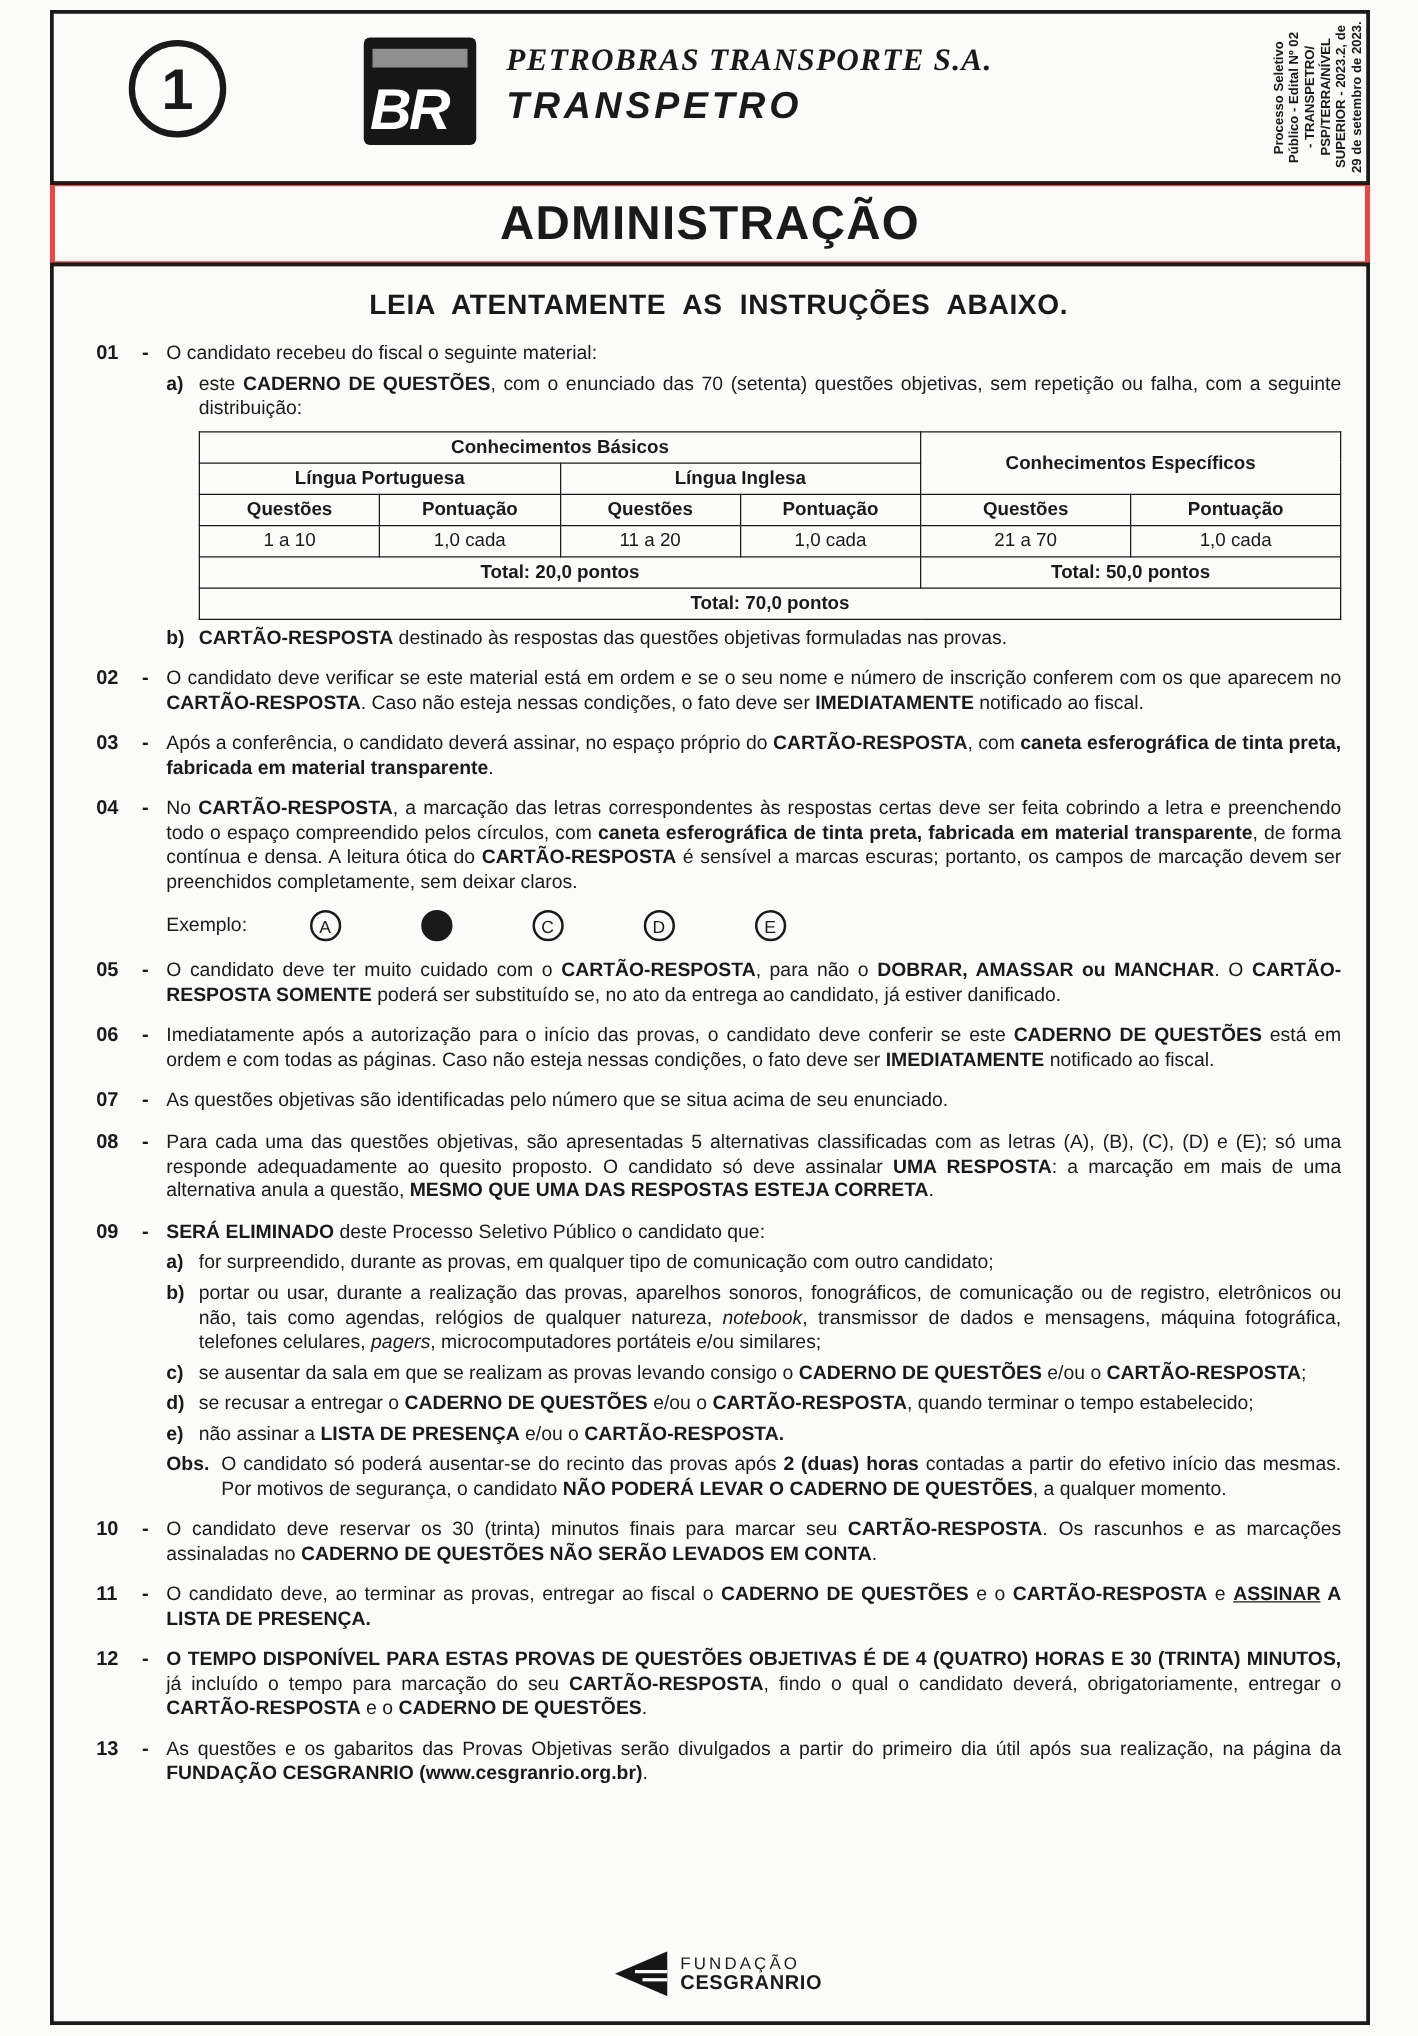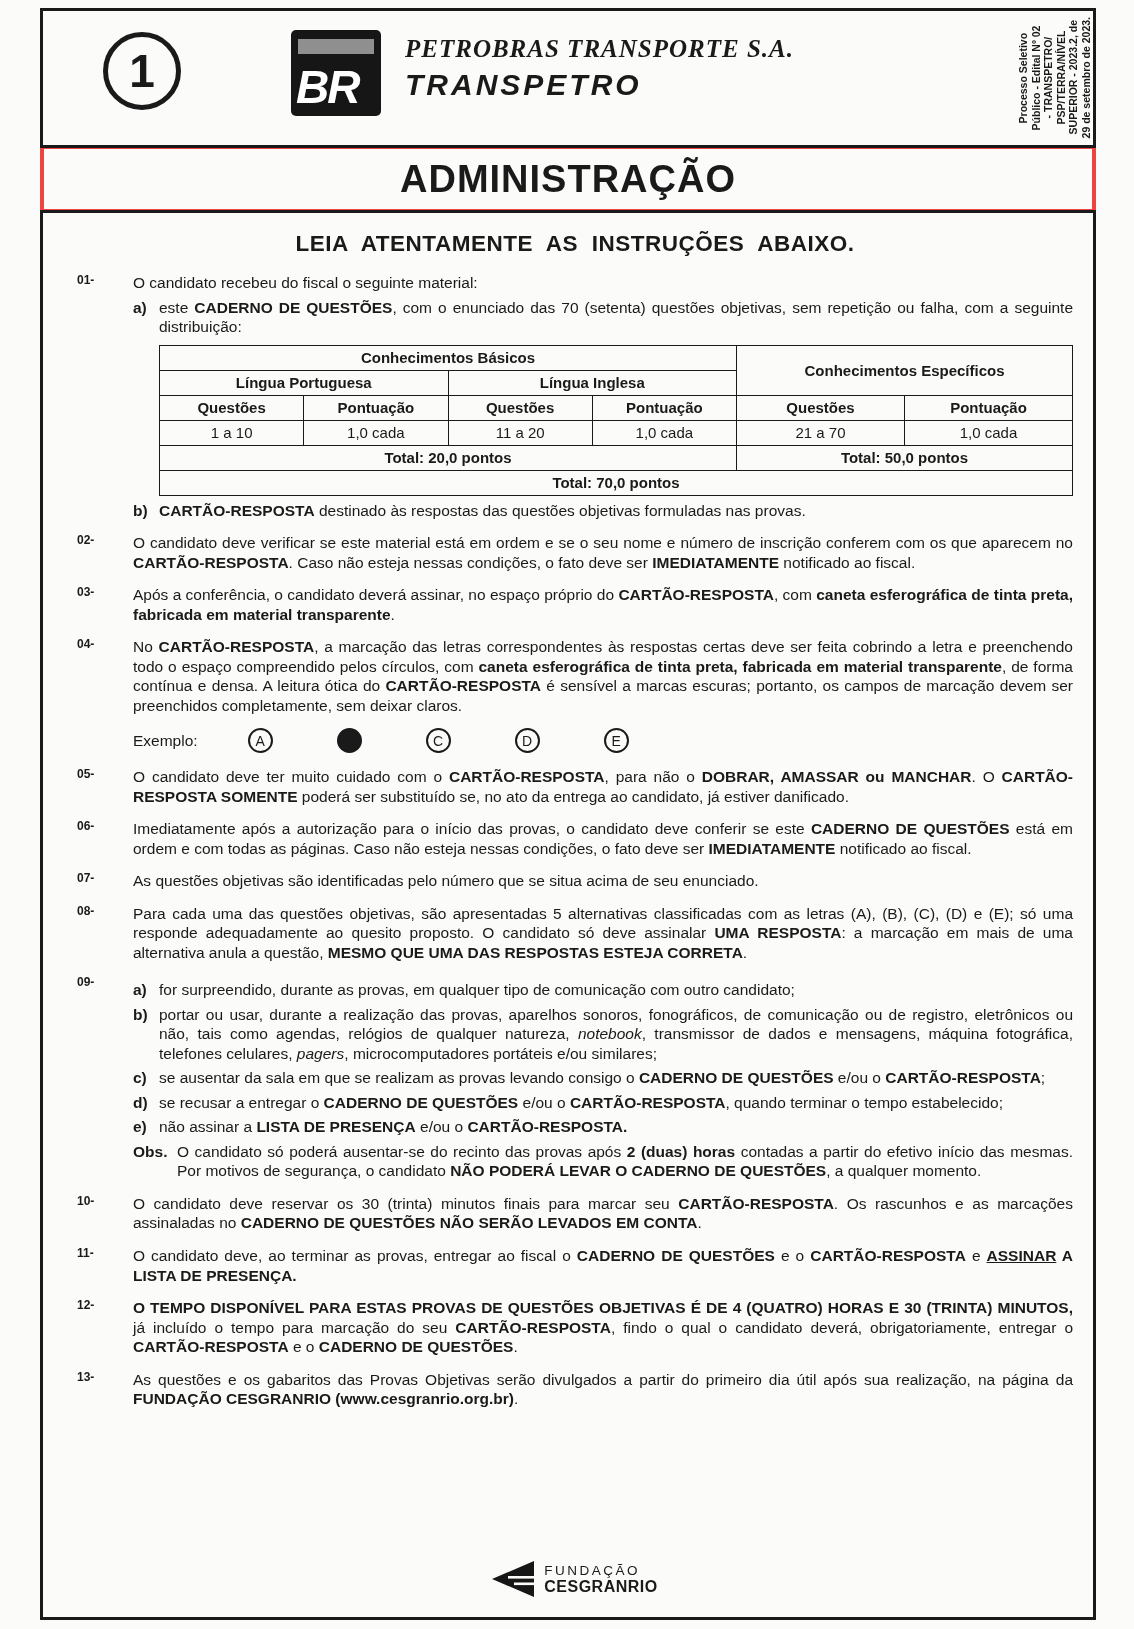--- a/index.html
+++ b/index.html
@@ -52,22 +52,22 @@
   .main {
     border:3px solid #1a1a1a; margin-top:-3px; flex:1;
     padding:14px 20px 12px 34px; display:flex; flex-direction:column;
   }
   .instructions-heading {
     text-align:center; font-size:22.5px; font-weight:bold;
     word-spacing:7px; letter-spacing:.5px; margin:4px 0 16px;
   }
   .item { display:flex; margin-bottom:13px; }
   .num {
-    flex:none; width:42px; display:flex; 
-    font-weight:bold; font-size:12px; line-height:1.26;
+    flex:none; width:42px; display:flex; justify-content:space-between;
+    font-weight:bold; font-size:16px; line-height:1.26;
   }
   .ibody { flex:1; margin-left:14px; min-width:0; }
   .para { font-size:15.5px; line-height:1.26; text-align:justify; }
   .sub { display:flex; margin-top:5px; }
   .slabel { flex:none; width:26px; font-weight:bold; font-size:15.5px; line-height:1.26; }
   .slabel.obs { width:44px; }
   .sub .para { flex:1; min-width:0; }
   .seg-b { font-weight:bold; }
   .seg-i { font-style:italic; }
   .seg-u { text-decoration:underline; }
@@ -283,20 +283,21 @@
             <p class="para"><span>Para cada uma das questões objetivas, são apresentadas 5 alternativas classificadas com as letras (A), (B), (C), (D) e (E); só uma responde adequadamente ao quesito proposto. O candidato só deve assinalar </span><span class="seg-b">UMA RESPOSTA</span><span>: a marcação em mais de uma alternativa anula a questão, </span><span class="seg-b">MESMO QUE UMA DAS RESPOSTAS ESTEJA CORRETA</span><span>.</span></p>
           </div>
       </div>
 
       <div class="item">
         <div class="num">
           <span>09</span>
             <span>-</span>
         </div>
         <div class="ibody">
+          <p class="para"><span class="seg-b">SERÁ ELIMINADO</span><span> deste Processo Seletivo Público o candidato que:</span></p>
           <div class="sub">
             <div class="slabel">a)</div>
             <p class="para"><span>for surpreendido, durante as provas, em qualquer tipo de comunicação com outro candidato;</span></p>
           </div>
           <div class="sub">
             <div class="slabel">b)</div>
             <p class="para"><span>portar ou usar, durante a realização das provas, aparelhos sonoros, fonográficos, de comunicação ou de registro, eletrônicos ou não, tais como agendas, relógios de qualquer natureza, </span><span class="seg-i">notebook</span><span>, transmissor de dados e mensagens, máquina fotográfica, telefones celulares, </span><span class="seg-i">pagers</span><span>, microcomputadores portáteis e/ou similares;</span></p>
           </div>
           <div class="sub">
             <div class="slabel">c)</div>

